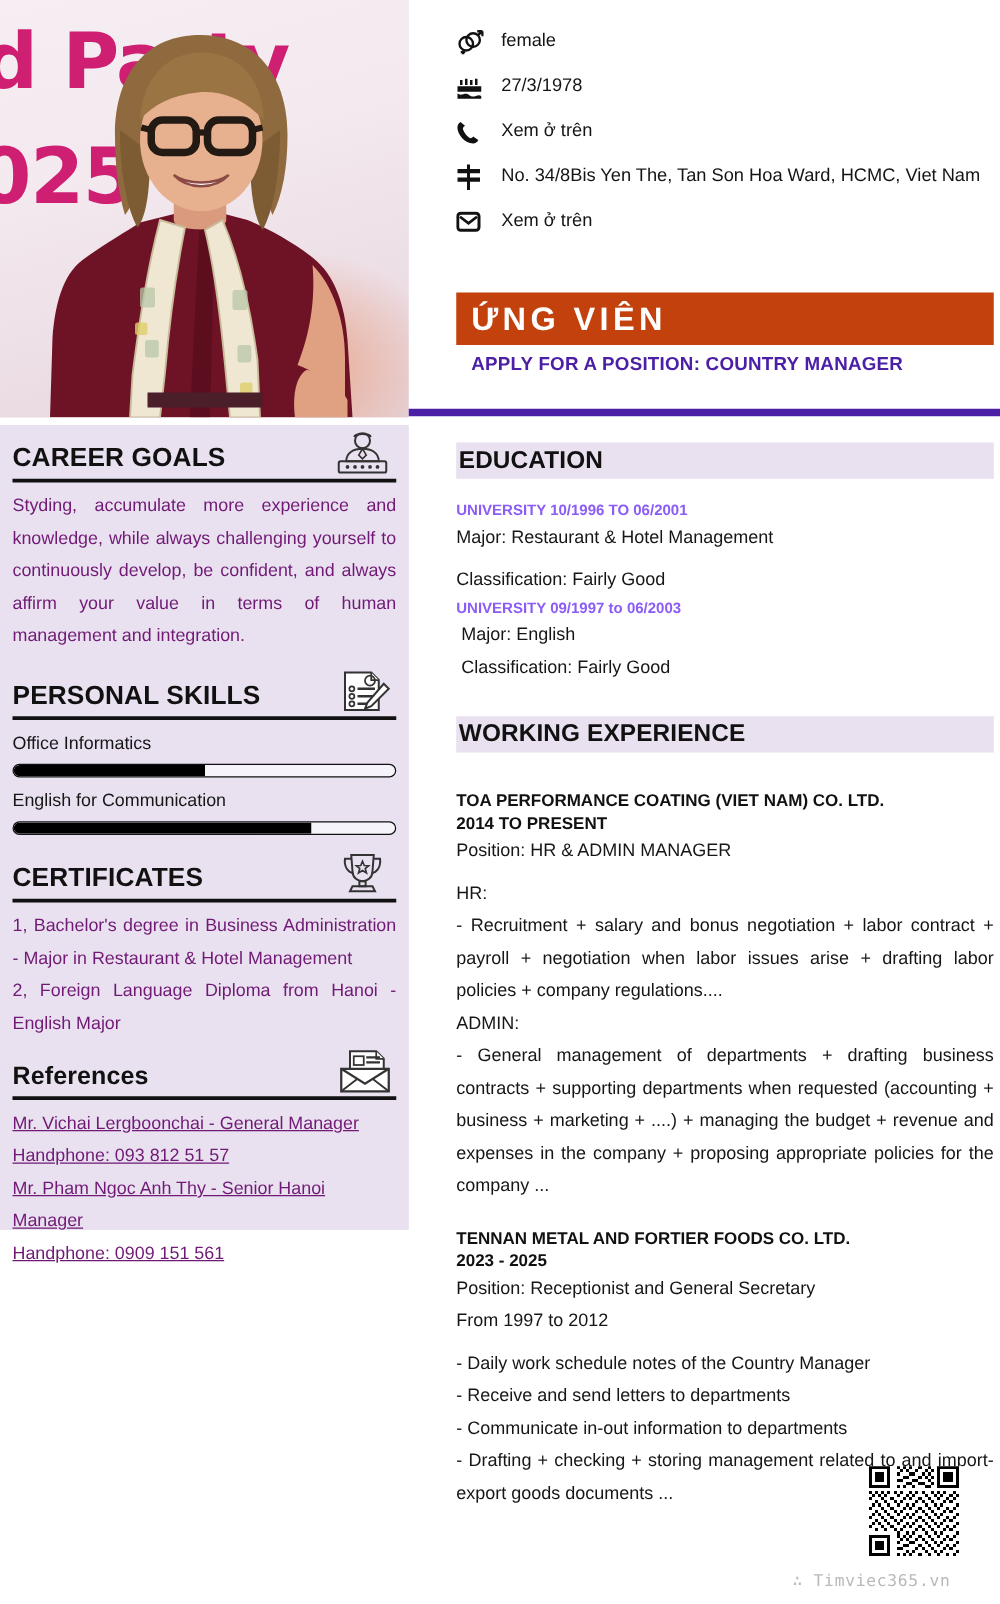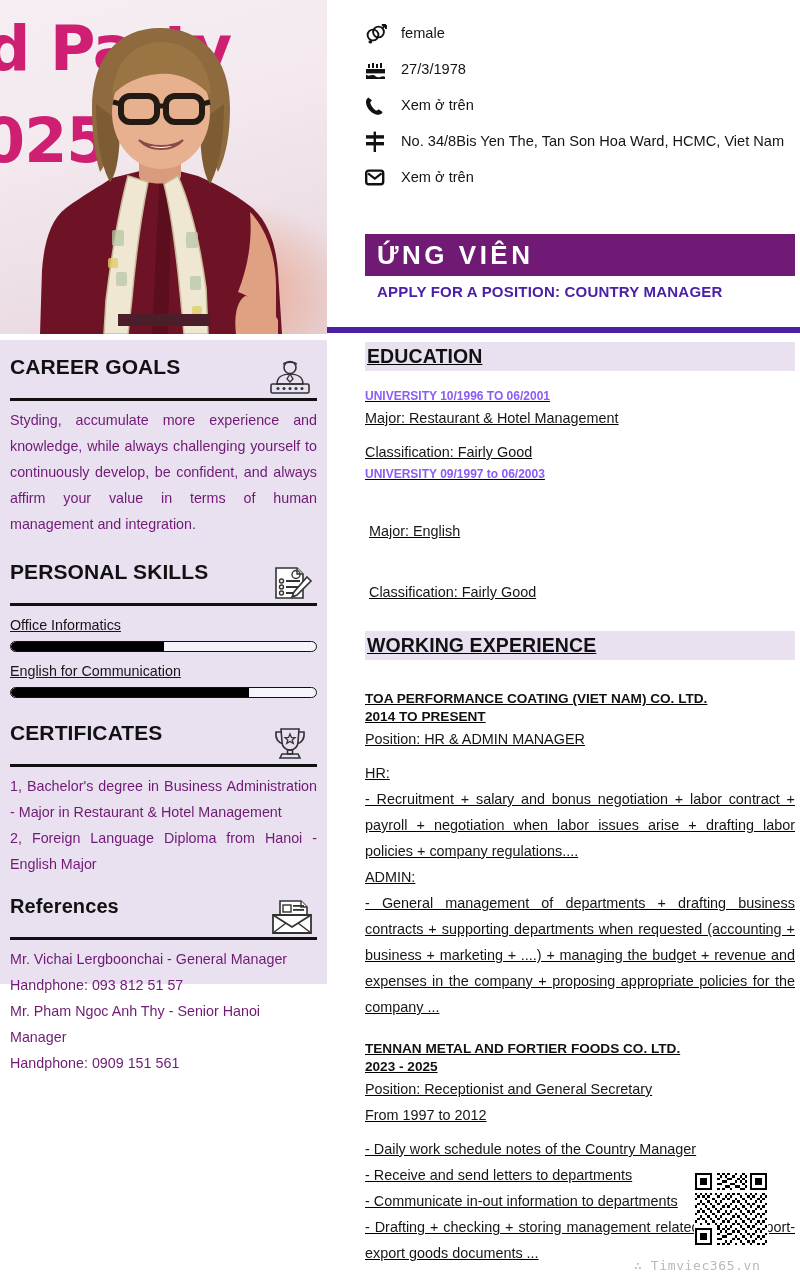--- a/index.html
+++ b/index.html
@@ -45,21 +45,21 @@
   .sidebar {
     position: absolute;
     left: 0; top: 340px;
     width: 327px; height: 644px;
     background: #e9e0f0;
     padding: 14px 10px 0 10px;
   }
   .side-head {
     position: relative;
     border-bottom: 3px solid #111;
-    padding-bottom: 18px;
+    padding-bottom: 3px;
     margin-bottom: 6px;
     min-height: 30px;
   }
   .side-head h2 {
     font-size: 21px;
     font-weight: 700;
     color: #111;
     letter-spacing: .1px;
     line-height: 26px;
   }
@@ -69,29 +69,28 @@
     right: 4px; bottom: 2px;
     width: 46px; height: 36px;
   }
   .side-body {
     font-size: 14.3px;
     line-height: 26px;
     color: #701a75;
     text-align: justify;
     text-justify: inter-word;
   }
-  .side-body.plain { text-align: left; }
+  .side-body.plain { text-align: left; text-decoration: underline; }
 
   .skill { margin-top: 8px; }
   .skill-name {
     font-size: 14.3px;
     color: #161616;
     line-height: 22px;
     margin-bottom: 5px;
-    text-decoration: underline;
   }
   .bar {
     width: 307px; height: 11px;
     border: 1.2px solid #111;
     border-radius: 6px;
     background: #f7f3fa;
     overflow: hidden;
   }
   .bar-fill { height: 100%; background: #000; border-radius: 6px 0 0 6px; }
 
@@ -120,21 +119,21 @@
     font-size: 14.6px;
     line-height: 22px;
     color: #141414;
   }
 
   
   .title-band {
     position: absolute;
     left: 365px; top: 234px;
     width: 430px; height: 42px;
-    background: #701a75;
+    background: #c2410c;
     display: flex; align-items: center;
     padding-left: 12px;
   }
   .title-band span {
     color: #fff;
     font-size: 26px;
     font-weight: 700;
     letter-spacing: 3.5px;
   }
   .subtitle {
@@ -148,23 +147,22 @@
   .purple-rule {
     position: absolute;
     left: 327px; top: 327px;
     width: 473px; height: 6px;
     background: #4c20a6;
   }
 
   
   .main {
     position: absolute;
-    left: 365px; top: 342px;
+    left: 365px; top: 354px;
     width: 430px;
-    text-decoration: underline;
   }
   .sec-head {
     background: #e9e0f0;
     height: 29px;
     display: flex; align-items: center;
     padding-left: 2px;
     margin-bottom: 16px;
   }
   .sec-head h2 {
     font-size: 19.5px;
@@ -176,21 +174,21 @@
     font-size: 12px;
     font-weight: 700;
     color: #8b5cf6;
     line-height: 18px;
   }
   .n-line {
     font-size: 14.4px;
     color: #161616;
     line-height: 26px;
   }
-  .n-line.indent { padding-left: 4px; margin-top: 35px; }
+  .n-line.indent { padding-left: 4px; }
   .para {
     font-size: 14.4px;
     line-height: 26px;
     color: #161616;
     text-align: justify;
     text-justify: inter-word;
   }
   .spacer8 { height: 8px; }
   .spacer14 { height: 14px; }
   .spacer20 { height: 20px; }

